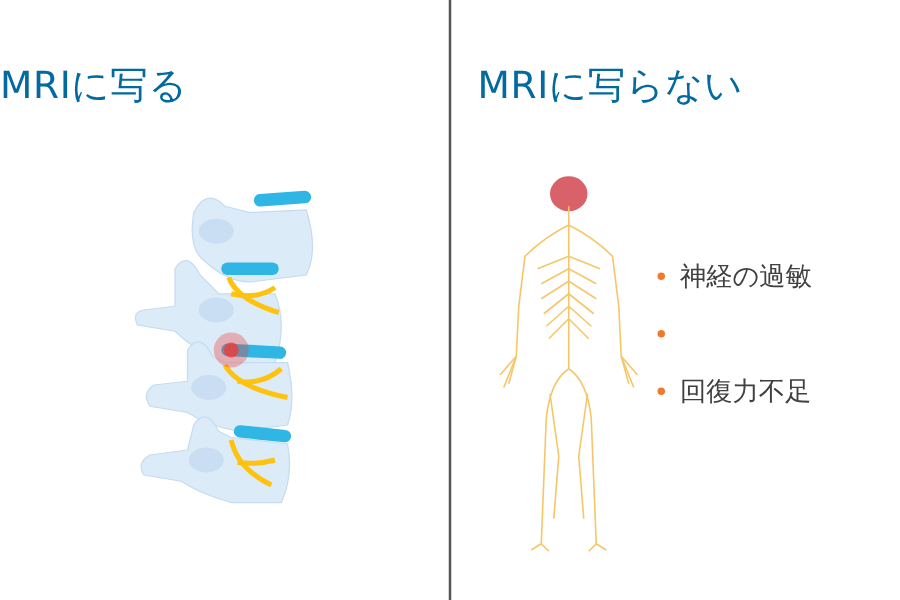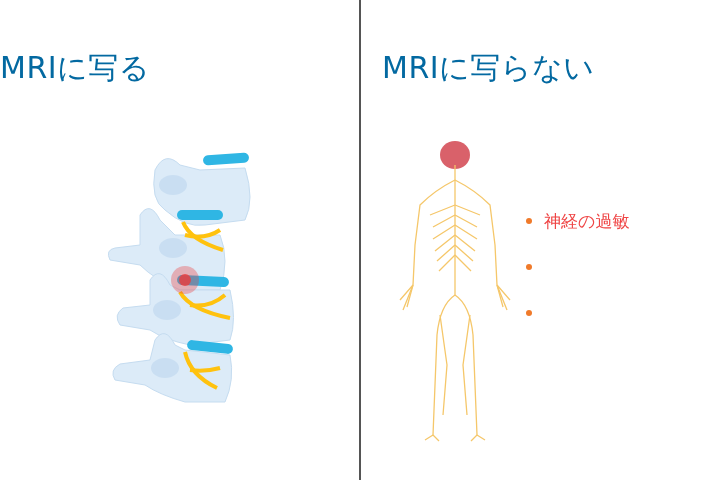--- a/index.html
+++ b/index.html
@@ -13,21 +13,21 @@
   .divider { position: absolute; left: 359px; top: 0; width: 2px; height: 480px; background: #555555; }
   .title {
     position: absolute; top: 48px; left: 0; width: 100%; text-align: left;
     font-size: 30px; color: #0369a1; letter-spacing: 0.5px;
   }
   .spine { position: absolute; left: 95px; top: 140px; width: 180px; height: 270px; }
   .nerves { position: absolute; left: 395px; top: 135px; width: 120px; height: 310px; }
   .list { position: absolute; left: 522px; top: 198px; margin: 0; padding: 0; list-style: none; }
   .list li {
     height: 46px; display: flex; align-items: center;
-    font-size: 17px; color: #ef4444; white-space: nowrap;
+    font-size: 21px; color: #404040; white-space: nowrap;
   }
   .list .dot {
     display: inline-block; width: 6px; height: 6px; border-radius: 50%;
     background: #f07a2a; margin: 0 12px 0 4px;
   }
 </style>
 </head>
 <body>
 
 <div class="panel panel-left">
@@ -93,14 +93,15 @@
 <ul class="list">
   <li>
       <span class="dot"></span>
       <span>神経の過敏</span>
     </li>
   <li>
       <span class="dot"></span>
     </li>
   <li>
       <span class="dot"></span>
+      <span>回復力不足</span>
     </li>
 </ul>
 
 </body></html>

